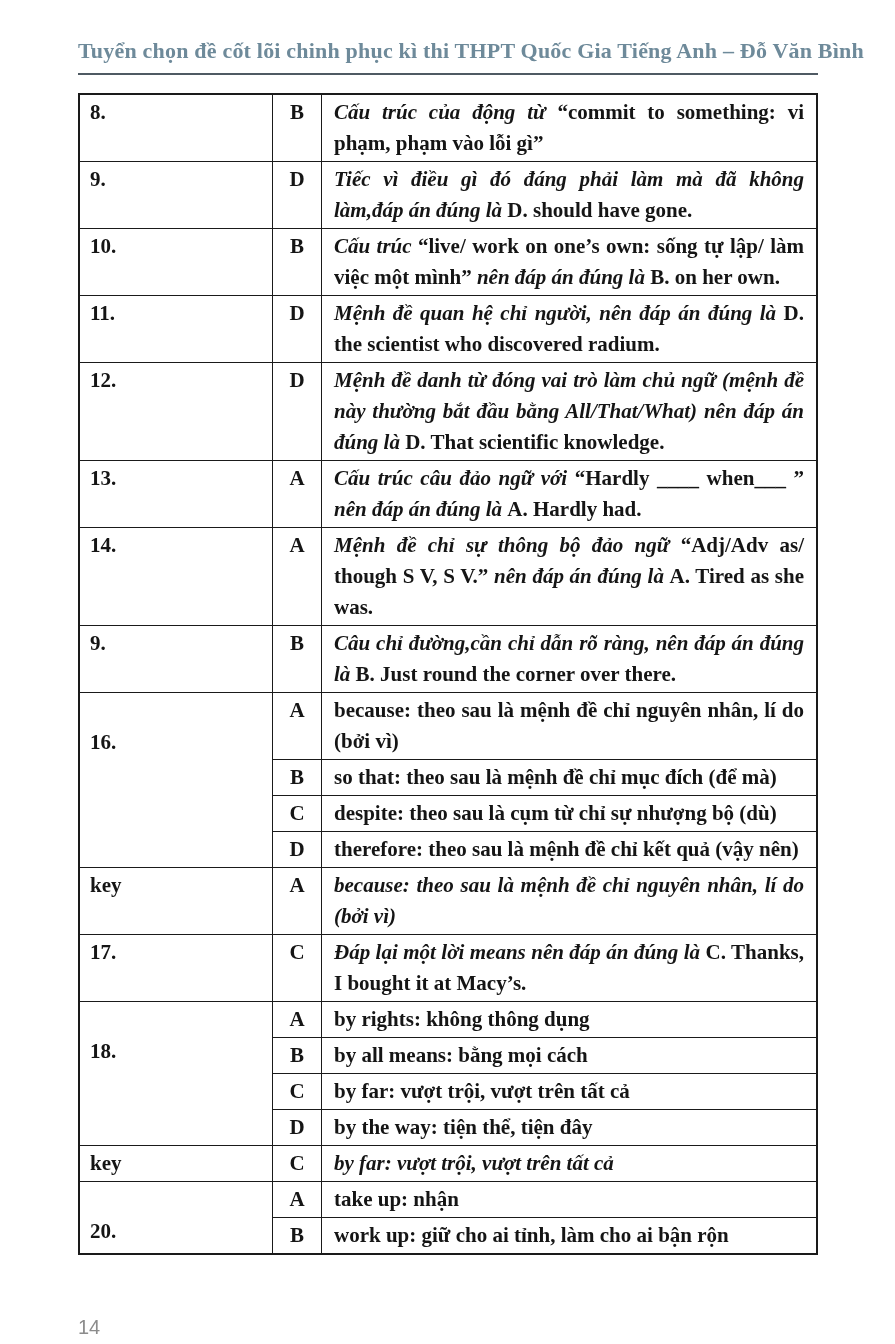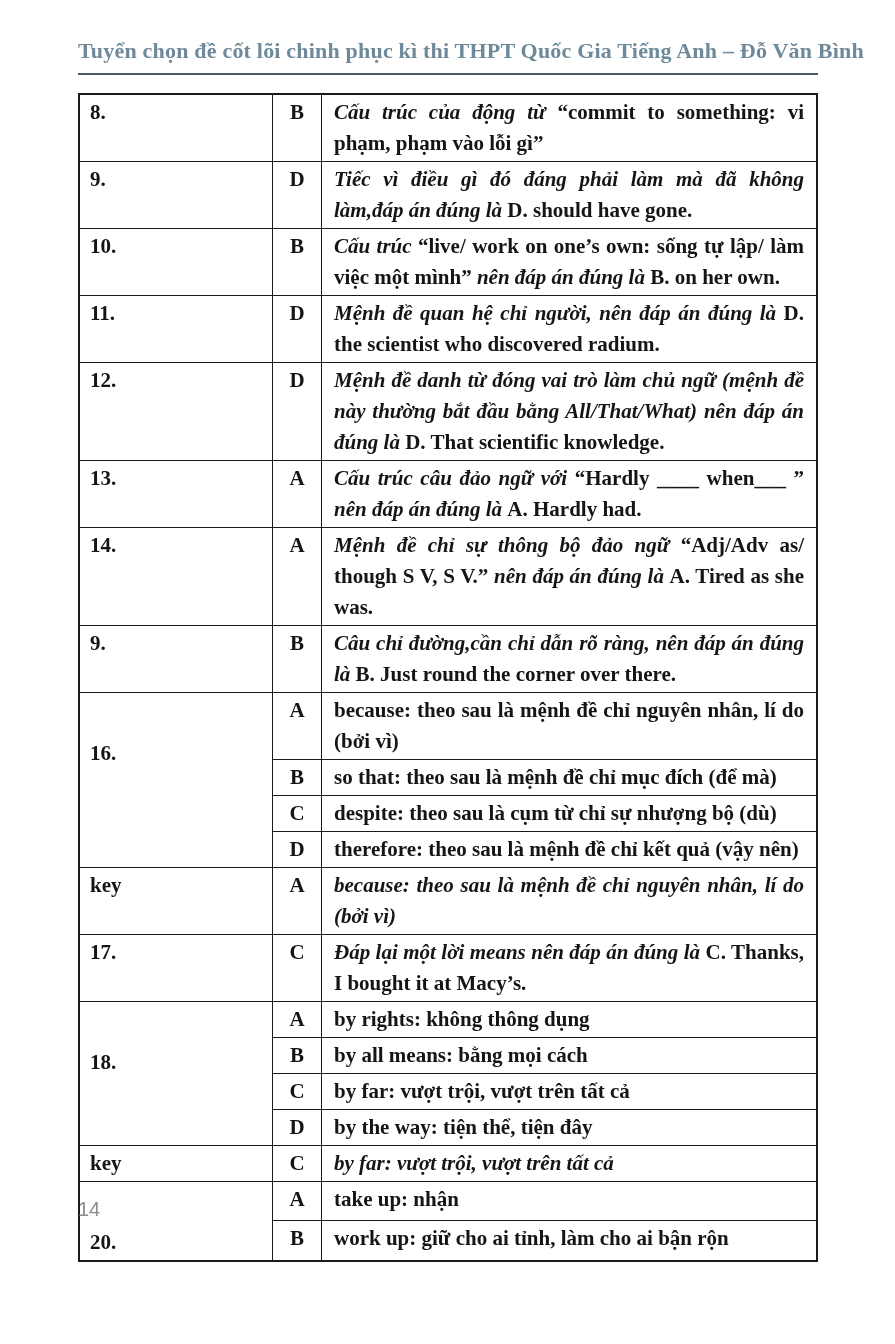--- a/index.html
+++ b/index.html
@@ -46,41 +46,41 @@
     font-size: 21px;
     line-height: 31px;
     vertical-align: top;
   }
   td.c-num {
     width: 176px;
     padding: 2px 6px 2px 10px;
     font-weight: bold;
   }
   td.c-num.multi {
-    padding-top: 45px;
+    padding-top: 34px;
     margin-left: 19px;
   }
   td.c-letter {
     width: 48px;
     padding: 2px 0;
     text-align: center;
     font-weight: bold;
   }
   td.c-text {
     padding: 2px 12px 2px 12px;
     text-align: justify;
     font-weight: bold;
   }
   td.c-text em {
     font-style: italic;
   }
   .page-number {
     position: absolute;
     left: 78px;
-    top: 1198px;
+    top: 1316px;
     font-family: "Liberation Sans", sans-serif;
     font-size: 20px;
     color: var(--page_number, #8c8c8c);
   }
 </style>
 </head>
 <body>
 
 <div class="page">
   <div class="header">

